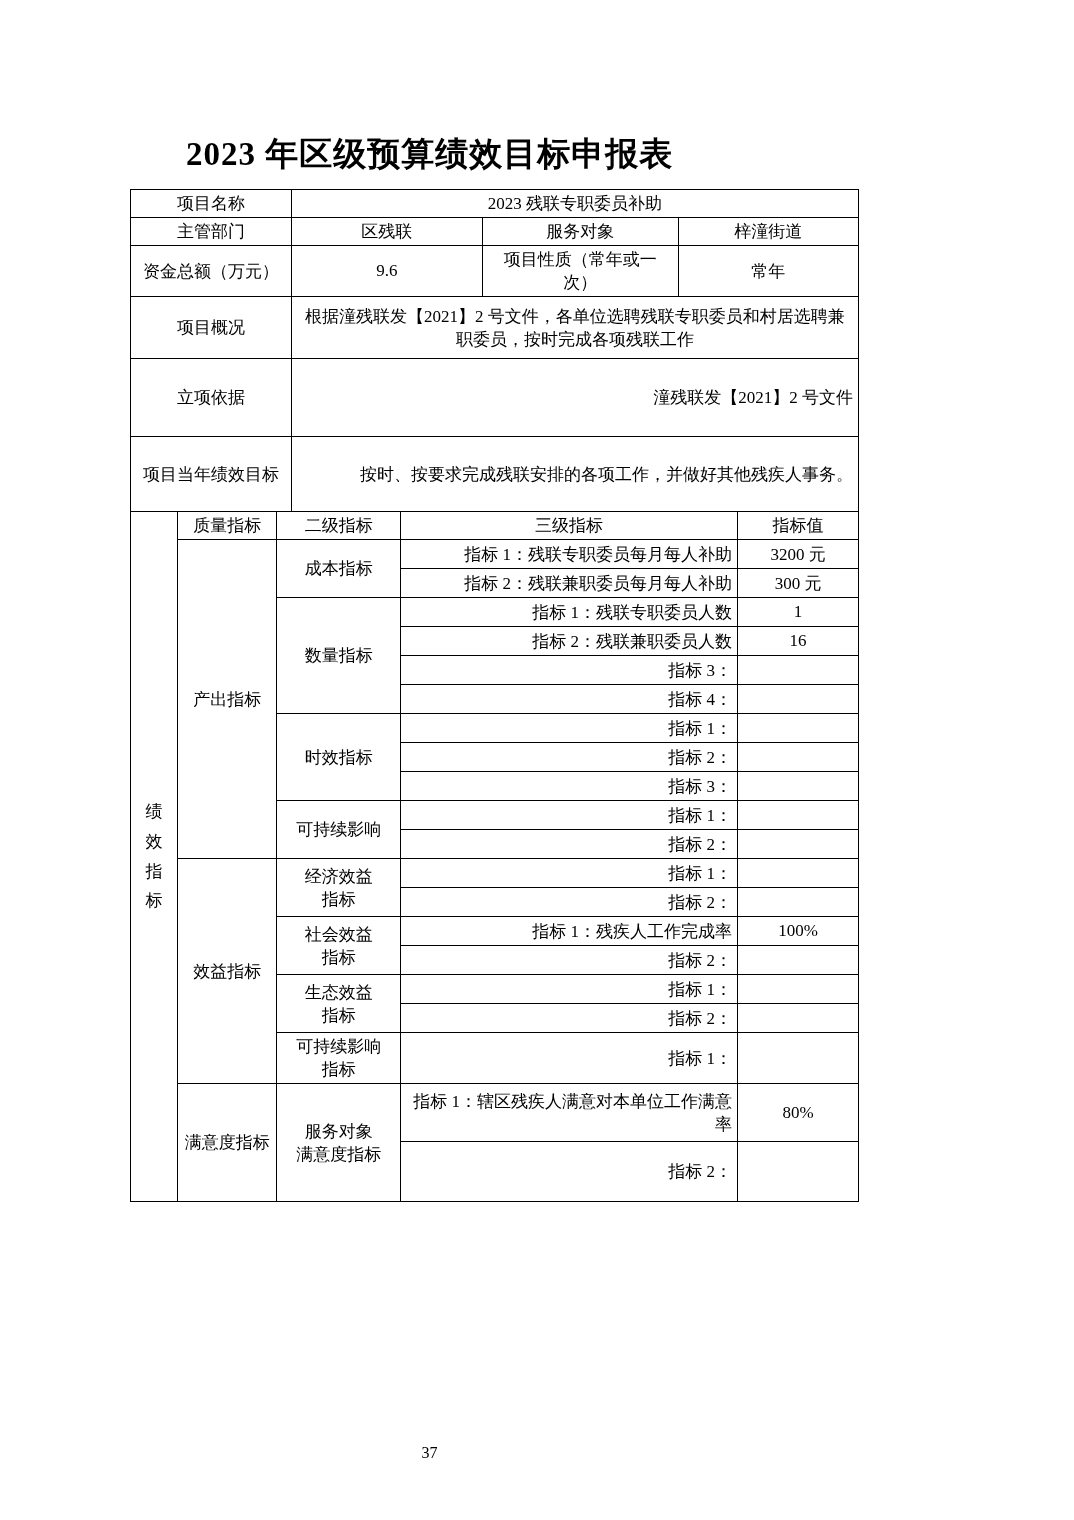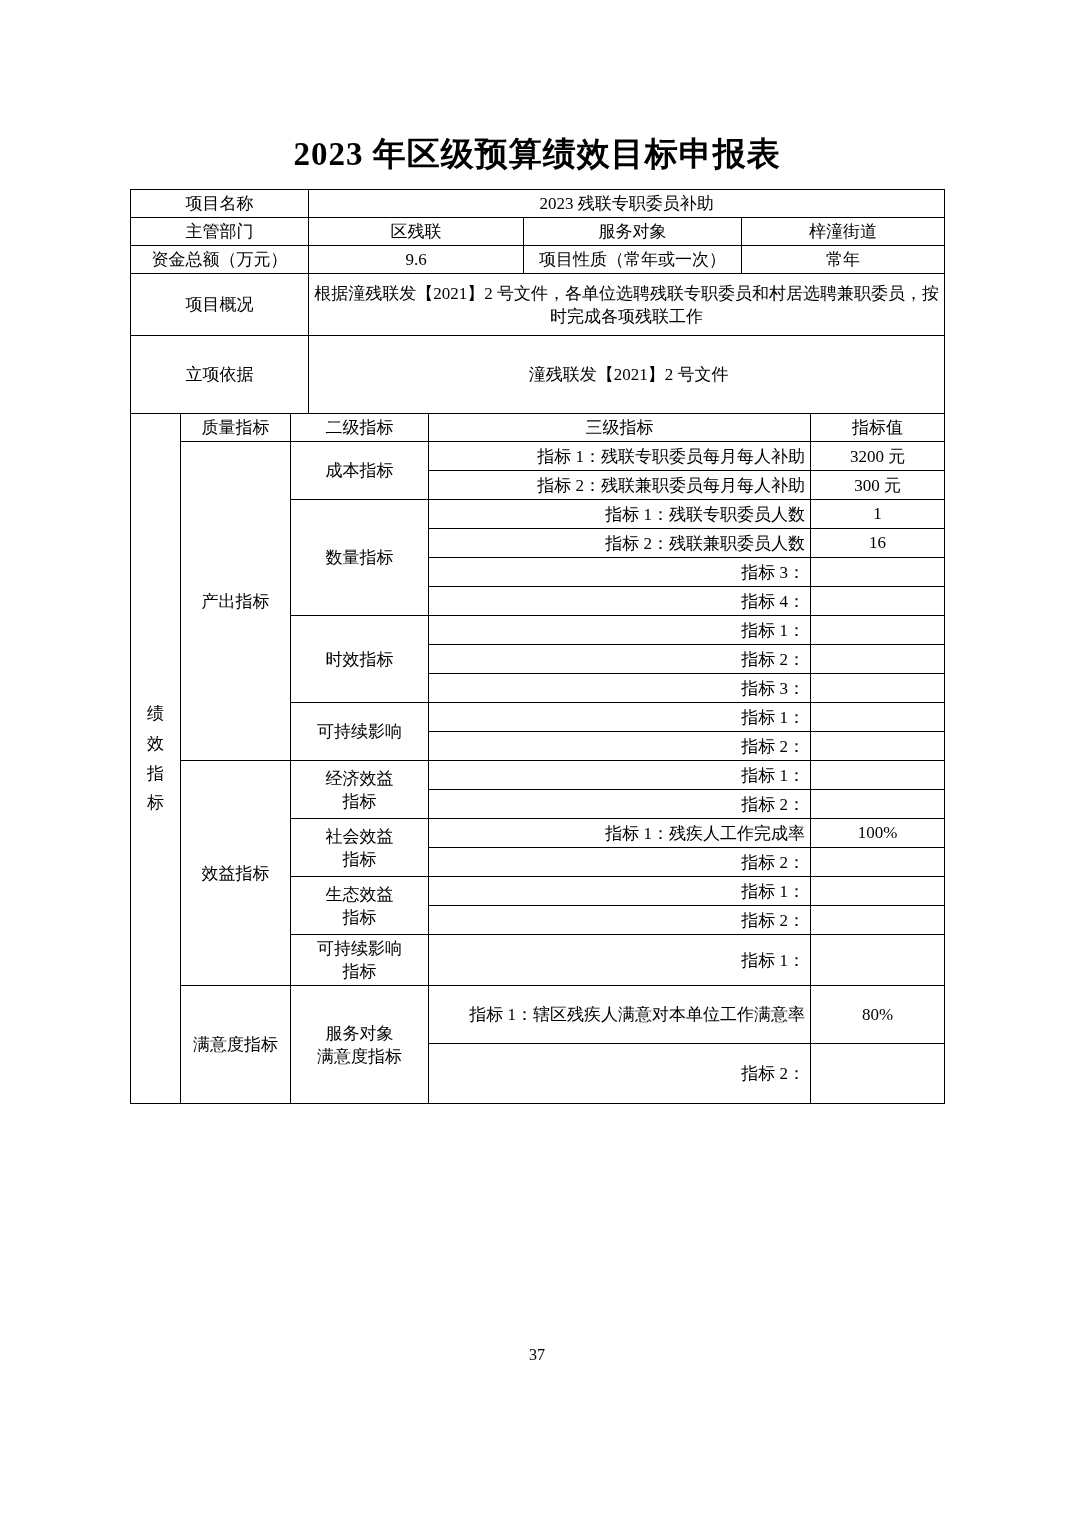--- a/index.html
+++ b/index.html
@@ -2,33 +2,33 @@
 <html><head>
 <meta charset="utf-8">
 <style>
   * { margin:0; padding:0; box-sizing:border-box; }
   html,body { background:#ffffff; }
   body {
     width:1074px; height:1520px;
     font-family:"Liberation Serif","DejaVu Serif",serif;
     color:#000;
   }
-  .page { position:relative; width:1074px; height:1520px; overflow:hidden; }
+  .page { position:relative; width:859px; height:1520px; overflow:hidden; }
   .doc-title {
     margin-top:132px; margin-bottom:12px;
     text-align:center; font-size:33px; font-weight:bold; letter-spacing:1px;
   }
   table { border-collapse:collapse; table-layout:fixed; margin-left:130px; }
   td {
     border:1px solid #000;
     font-size:17px; text-align:center; vertical-align:middle;
     padding:2px 5px; overflow:hidden; word-break:break-all;
   }
   .ind-table { margin-top:-1px; }
-  .left { text-align:center; padding-left:9px; }
+  .left { text-align:right; padding-left:9px; }
   .l3 { text-align:right; padding-left:9px; }
   .pre { white-space:pre-line; }
   .vtxt { white-space:pre-line; line-height:1.75; font-size:17px; }
   .page-num { margin-top:242px; text-align:center; font-size:16px; }
 </style>
 </head>
 <body>
 
 <div class="page">
 
@@ -58,20 +58,24 @@
       <td>项目性质（常年或一次）</td>
       <td>常年</td>
     </tr>
     <tr style="height:62px">
       <td>项目概况</td>
       <td colspan="3">根据潼残联发【2021】2 号文件，各单位选聘残联专职委员和村居选聘兼职委员，按时完成各项残联工作</td>
     </tr>
     <tr style="height:78px">
       <td>立项依据</td>
       <td colspan="3" class="left">潼残联发【2021】2 号文件</td>
+    </tr>
+    <tr style="height:75px">
+      <td>项目当年绩效目标</td>
+      <td colspan="3" class="left">按时、按要求完成残联安排的各项工作，并做好其他残疾人事务。</td>
     </tr>
   </tbody>
     </table>
 
   <table class="ind-table">
     <colgroup>
       <col style="width:50px">
         <col style="width:110px">
         <col style="width:138px">
         <col style="width:382px">

